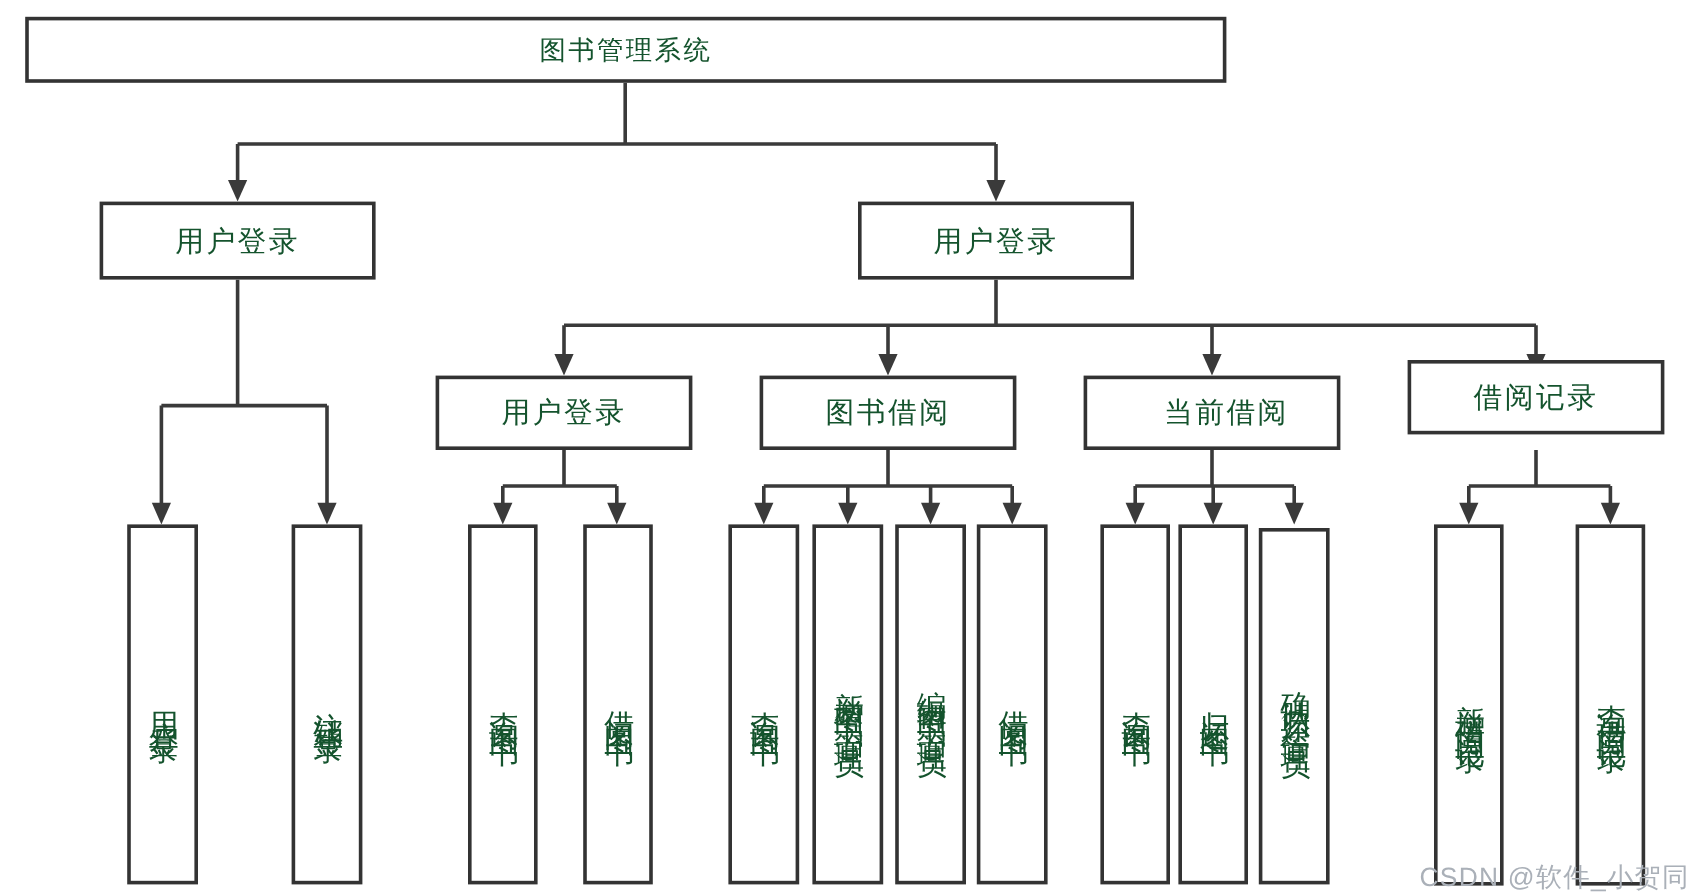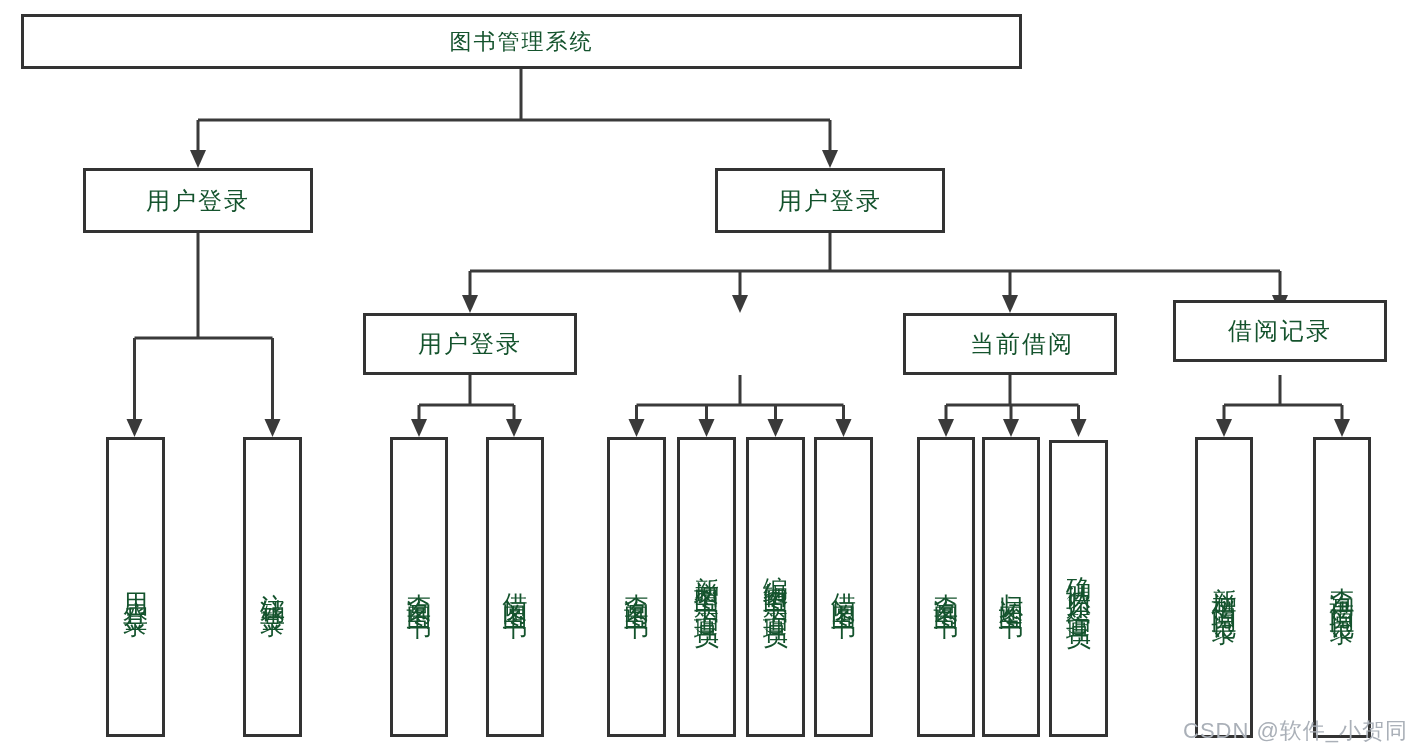--- a/index.html
+++ b/index.html
@@ -92,20 +92,21 @@
       <polygon points="1334,419 1350,419 1342,437"></polygon>
     </g>
   </svg>
 
   <div class="box hbox rootbox" style="left:21px; top:14px; width:1001px; height:55px;">图书管理系统</div>
 
   <div class="box hbox" style="left:83px; top:168px; width:230px; height:65px;">用户登录</div>
   <div class="box hbox" style="left:715px; top:168px; width:230px; height:65px;">用户登录</div>
 
   <div class="box hbox" style="left:363px; top:313px; width:214px; height:62px;">用户登录</div>
+  <div class="box hbox" style="left:633px; top:313px; width:214px; height:62px;">图书借阅</div>
   <div class="box hbox" style="left:903px; top:313px; width:214px; height:62px;padding-left:24px;">当前借阅</div>
   <div class="box hbox" style="left:1173px; top:300px; width:214px; height:62px;">借阅记录</div>
 
   <div class="box vbox" style="left:106px; top:437px; width:59px; height:300px;">用户登录</div>
   <div class="box vbox" style="left:243px; top:437px; width:59px; height:300px;">注销登录</div>
 
   <div class="box vbox" style="left:390px; top:437px; width:58px; height:300px;">查询图书</div>
   <div class="box vbox" style="left:486px; top:437px; width:58px; height:300px;">借阅图书</div>
 
   <div class="box vbox" style="left:607px; top:437px; width:59px; height:300px;">查询图书</div>

